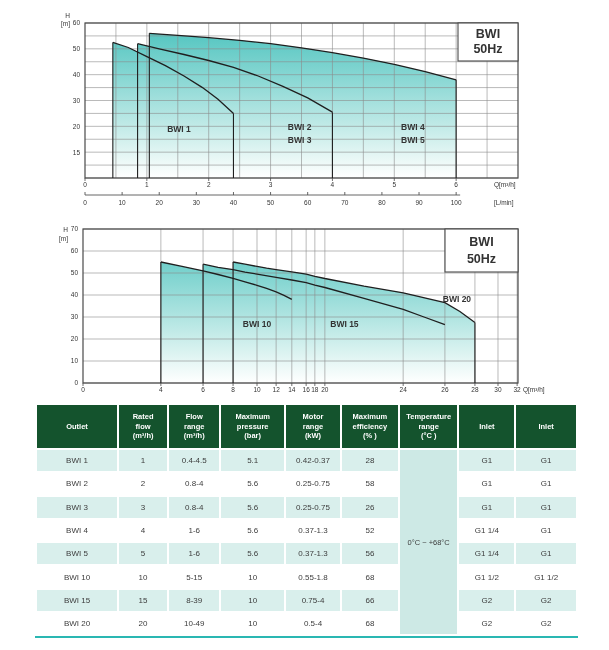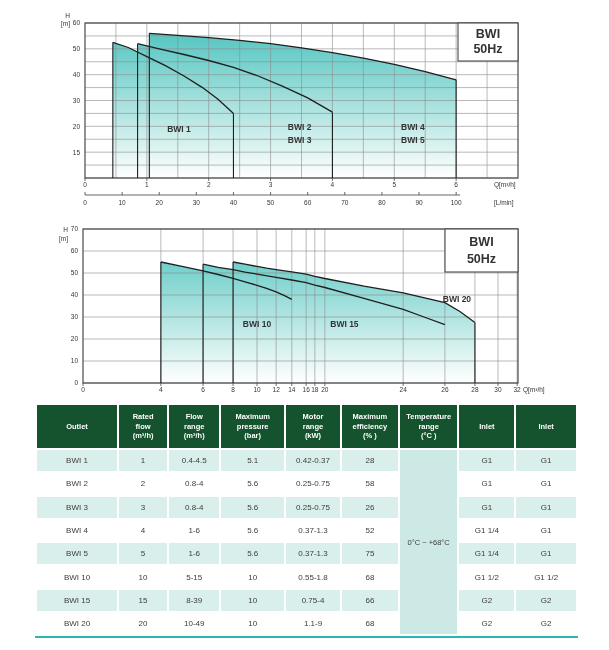--- a/index.html
+++ b/index.html
@@ -308,21 +308,21 @@
           <td>52</td>
           <td>G1 1/4</td>
           <td>G1</td>
         </tr>
         <tr class="tint">
           <td>BWI 5</td>
           <td>5</td>
           <td>1-6</td>
           <td>5.6</td>
           <td>0.37-1.3</td>
-          <td>75</td>
+          <td>56</td>
           <td>G1 1/4</td>
           <td>G1</td>
         </tr>
         <tr>
           <td>BWI 10</td>
           <td>10</td>
           <td>5-15</td>
           <td>10</td>
           <td>0.55-1.8</td>
           <td>68</td>
@@ -337,21 +337,21 @@
           <td>0.75-4</td>
           <td>66</td>
           <td>G2</td>
           <td>G2</td>
         </tr>
         <tr>
           <td>BWI 20</td>
           <td>20</td>
           <td>10-49</td>
           <td>10</td>
-          <td>1.1-9</td>
+          <td>0.5-4</td>
           <td>68</td>
           <td>G2</td>
           <td>G2</td>
         </tr>
       </tbody>
     </table>
 </div>
 <div id="bottom-rule"></div>
 
 </body></html>

